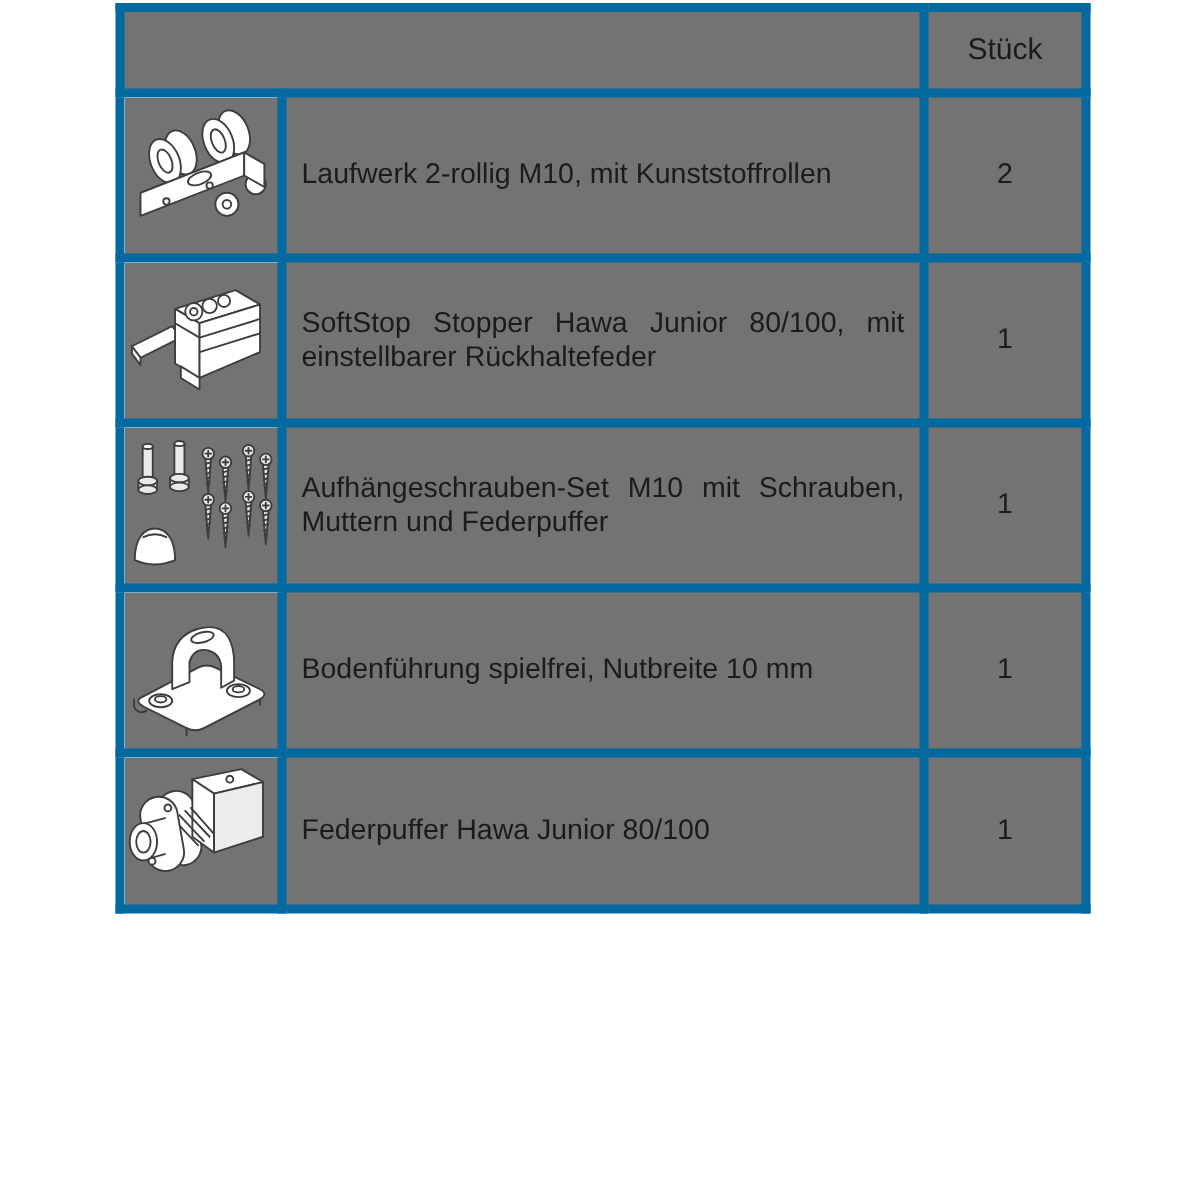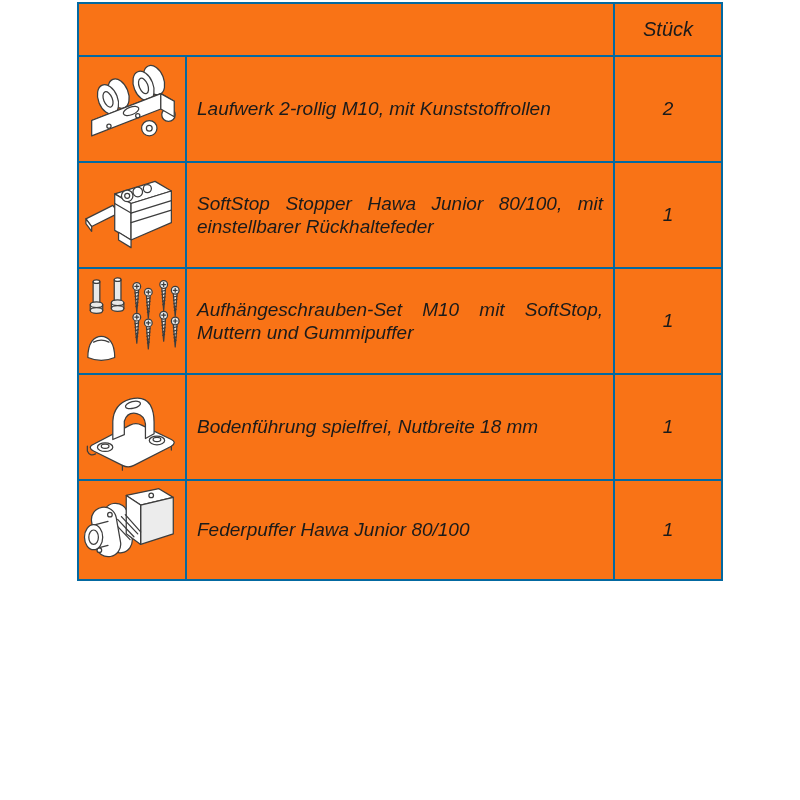--- a/index.html
+++ b/index.html
@@ -12,24 +12,23 @@
     overflow:hidden;
   }
   table.parts-table{
     position:absolute;
     left:77px; top:2px;
     width:644px;
     border-collapse:collapse;
     table-layout:fixed;
   }
   .parts-table td{
-    border:2px solid #0369a1;
+    border:6px solid #0369a1;
     vertical-align:middle;
-    background:#f97316;
-    font-style:italic;
+    background:#737373;
   }
   tr.hdr td{height:49px;}
   tr.part-row td{height:102px;}
   tr.part-row.last td{height:95px;margin-left:34px;}
   td.hdr-cell{
     text-align:center;
     font-size:20px;
   }
   td.img-cell{
     text-align:center;
@@ -146,39 +145,39 @@
         <use href="#sym-screw" x="57" y="42"></use>
         <use href="#sym-screw" x="69" y="48"></use>
         <use href="#sym-screw" x="85" y="8"></use>
         <use href="#sym-screw" x="97" y="14"></use>
         <use href="#sym-screw" x="85" y="40"></use>
         <use href="#sym-screw" x="97" y="46"></use>
         <path d="M6,88 C6,72 13,66 20,66 C27,66 34,72 34,88 Q20,94 6,88 Z" fill="#fff"></path>
         <path d="M12,72 Q20,68 28,72" fill="none"></path>
       </svg>
     </td>
-    <td class="desc-cell justify"><span>Aufhängeschrauben-Set M10 mit SoftStop, Muttern und Gummipuffer</span></td>
+    <td class="desc-cell justify"><span>Aufhängeschrauben-Set M10 mit Schrauben, Muttern und Federpuffer</span></td>
     <td class="qty-cell">1</td>
   </tr>
 
   <tr class="part-row">
     <td class="img-cell">
       <svg class="draw" width="100" height="96" viewBox="0 0 104 100" role="img">
         <path d="M12,68 L50,48 Q56,45 62,48 L93,63 Q99,66 93,70 L54,90 Q48,93 42,90 L12,75 Q5,71 12,68 Z" fill="#fff"></path>
         <path d="M5.5,70 L5.5,75 Q8,81 14,78" fill="none"></path>
         <path d="M42,90 L42,95 M93,70 L93,74" fill="none"></path>
         <ellipse cx="24" cy="71" rx="8" ry="4.5" fill="#fff"></ellipse>
         <ellipse cx="24" cy="70" rx="4" ry="2.2" fill="#fff"></ellipse>
         <ellipse cx="78" cy="64" rx="8" ry="4.5" fill="#fff"></ellipse>
         <ellipse cx="78" cy="63" rx="4" ry="2.2" fill="#fff"></ellipse>
         <path d="M32,63 L32,44 Q33,26 50,21 Q65,17 71,27 Q75,34 75,45 L75,57 L66,62 L66,47 Q65,38 57,36 Q47,34 44,44 L44,58 Z" fill="#fff"></path>
         <ellipse cx="53" cy="27" rx="8" ry="3.5" transform="rotate(-14 53 27)" fill="#fff"></ellipse>
       </svg>
     </td>
-    <td class="desc-cell"><span>Bodenführung spielfrei, Nutbreite 18 mm</span></td>
+    <td class="desc-cell"><span>Bodenführung spielfrei, Nutbreite 10 mm</span></td>
     <td class="qty-cell">1</td>
   </tr>
 
 
   <tr class="part-row last">
     <td class="img-cell">
       <svg class="draw" width="100" height="96" viewBox="0 0 104 100" role="img">
         <rect x="24" y="22" width="26" height="52" rx="13" transform="rotate(-10 37 48)" fill="#fff"></rect>
         <polygon points="46,14 80,7 95,16 61,24" fill="#fff"></polygon>
         <polygon points="61,24 95,16 95,54 61,65" fill="#ececec"></polygon>

